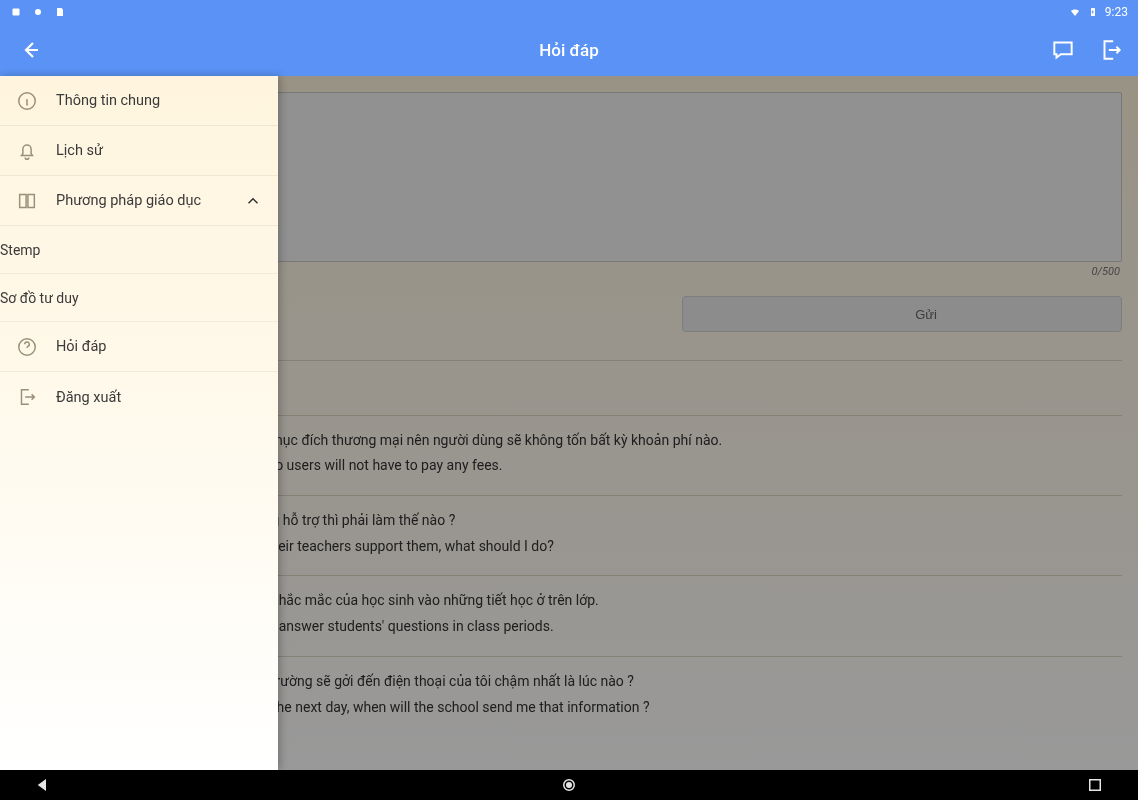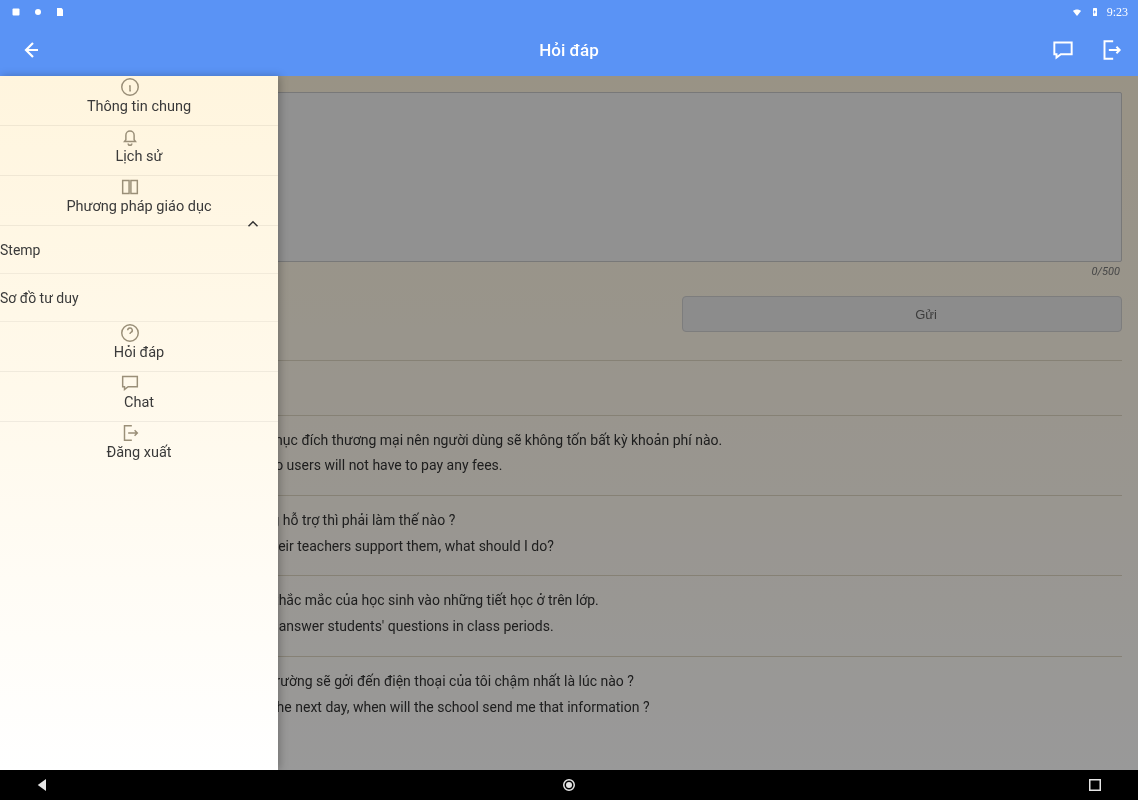--- a/index.html
+++ b/index.html
@@ -27,21 +27,21 @@
   .send-btn { width:440px; height:36px; background:#eaeaea; border:1px solid #d0d0d0; border-radius:4px; font-size:13px; color:#666;padding-left:48px; }
   .qa { margin-top:28px; font-size:14px; color:#333; line-height:1.55; }
   .qa p { margin-bottom:4px; }
   .block { border-top:1px solid #e0d8c4; padding:14px 0; }
 
   
   .scrim { position:absolute; top:0; left:0; right:0; bottom:30px; background:rgba(0,0,0,0.40); }
 
   
   .drawer { position:absolute; top:76px; left:0; width:278px; bottom:30px; background:linear-gradient(180deg,#fff5de 0%, #fff9eb 45%, #ffffff 100%); box-shadow:2px 0 8px rgba(0,0,0,0.25); overflow:hidden; }
-  .drawer-item { display:flex; align-items:center; height:50px; padding:0 16px; border-bottom:1px solid rgba(0,0,0,0.06); color:#3a3a3a; font-size:14.5px; cursor:pointer;flex-direction:column; }
+  .drawer-item { display:flex; align-items:center; height:50px; padding:0 16px; border-bottom:1px solid rgba(0,0,0,0.06); color:#3a3a3a; font-size:14.5px; cursor:pointer; }
   .drawer-item .dicon { width:22px; height:22px; margin-right:18px; display:flex; align-items:center; justify-content:center; color:#9a8f78; flex-shrink:0; }
   .drawer-sub { display:flex; align-items:center; height:48px; border-bottom:1px solid rgba(0,0,0,0.05); font-size:14px; color:#3a3a3a; cursor:pointer; }
   .chev { margin-left:auto; width:18px; height:18px; }
 
   
   .navbar { position:absolute; bottom:0; left:0; right:0; height:30px; background:#000; display:flex; align-items:center; justify-content:space-between; padding:0 34px; }
   .nav-ico { width:18px; height:18px; color:#e6e6e6; cursor:pointer; }
 
   svg { display:block; width:100%; height:100%; }
 </style>
@@ -73,21 +73,21 @@
           <svg viewBox="0 0 24 24" fill="#fff">
             <path d="M12 20l8-10c-4-4-12-4-16 0z"></path>
           </svg>
         </span>
       <span class="sb-ico">
           <svg viewBox="0 0 24 24" fill="#fff">
             <rect x="8" y="4" width="8" height="16" rx="1"></rect>
             <path d="M11 8l-2 5h2l-1 4 4-6h-2z" fill="#5a93f5"></path>
           </svg>
         </span>
-      <span style="font-size:12px;font-family:Liberation Serif, serif;">9:23</span>
+      <span style="font-size:12px;">9:23</span>
     </div>
   </div>
 
   <div class="appbar">
     <div class="back">
       <svg viewBox="0 0 24 24" fill="none" stroke="#fff" stroke-width="2.2">
           <path d="M15 5l-7 7 7 7M8 12h12"></path>
         </svg>
     </div>
     <div class="title">Hỏi đáp</div>
@@ -181,28 +181,20 @@
     </div>
     <div class="drawer-item">
       <span class="dicon">
           <svg viewBox="0 0 24 24" fill="none" stroke="currentColor" stroke-width="1.6">
             <circle cx="12" cy="12" r="9"></circle>
             <path d="M9.5 9a2.5 2.5 0 1 1 3.5 2.3c-.8.4-1 .9-1 1.7M12 17h.01"></path>
           </svg>
         </span>
       <span>Hỏi đáp</span>
     </div>
-    <div class="drawer-item">
-      <span class="dicon">
-          <svg viewBox="0 0 24 24" fill="none" stroke="currentColor" stroke-width="1.6">
-            <path d="M4 5h16v11H10l-4 3v-3H4z"></path>
-          </svg>
-        </span>
-      <span>Chat</span>
-    </div>
     <div class="drawer-item" style="border-bottom:none;">
       <span class="dicon">
           <svg viewBox="0 0 24 24" fill="none" stroke="currentColor" stroke-width="1.6">
             <path d="M14 4h-8v16h8M10 12h10m-3-3 3 3-3 3"></path>
           </svg>
         </span>
       <span>Đăng xuất</span>
     </div>
   </div>
 

